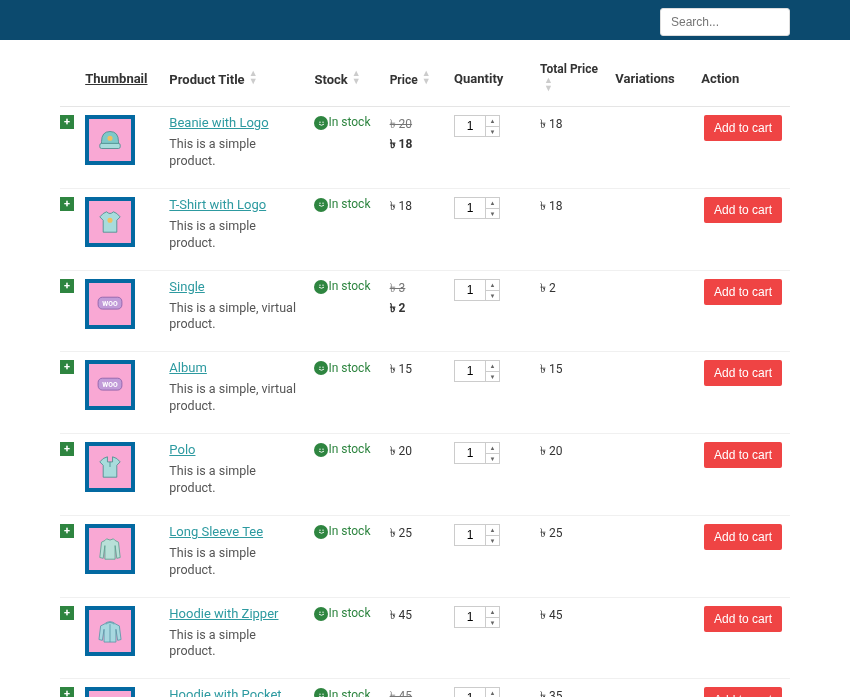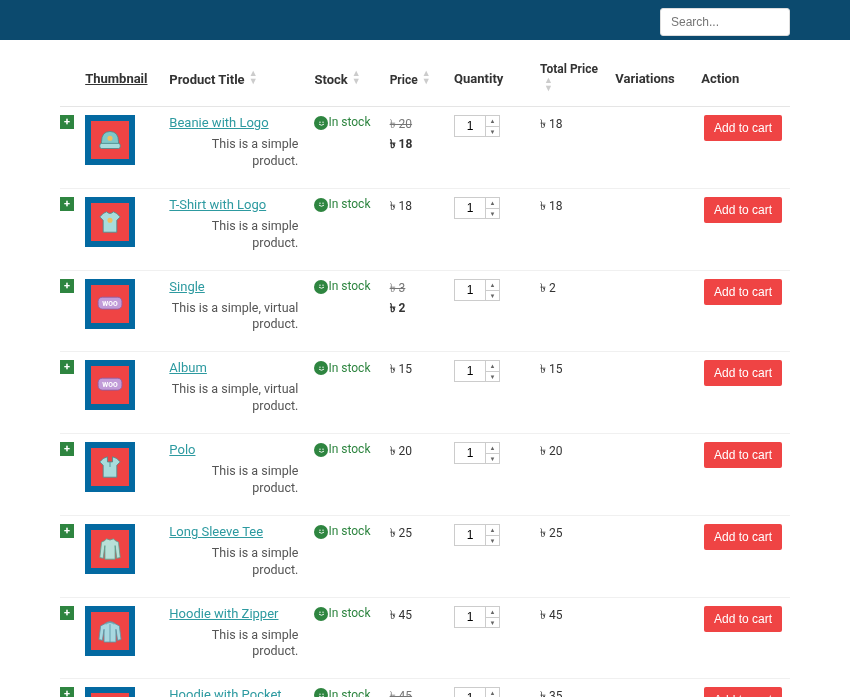--- a/index.html
+++ b/index.html
@@ -71,39 +71,38 @@
       font-weight: bold;
       line-height: 14px;
       text-align: center;
       cursor: pointer;
       user-select: none;
     }
     .thumb-col { width: 72px; text-decoration: underline; }
     .thumb {
       width: 50px;
       height: 50px;
-      background: #ef4444;
+      background: #f9a8d4;
       display: flex;
       align-items: center;
       justify-content: center;
-      border: 6px solid #0369a1;
+      border: 4px solid #0369a1;
     }
     .thumb svg { width: 34px; height: 34px; }
     .title-col { width: 135px; }
     .product-link {
       color: #2d9aa0;
       text-decoration: underline;
       font-size: 13px;
     }
     .product-desc {
       color: #555;
       margin-top: 6px;
       font-size: 12.5px;
       line-height: 1.35;
-      text-align: right;
     }
     .stock-col { width: 70px; }
     .stock-cell { display: flex; align-items: center; gap: 0; color: #2e8540; }
     .stock-icon {
       width: 14px;
       height: 14px;
       border-radius: 50%;
       background: #2e8540;
       display: inline-flex;
       align-items: center;

